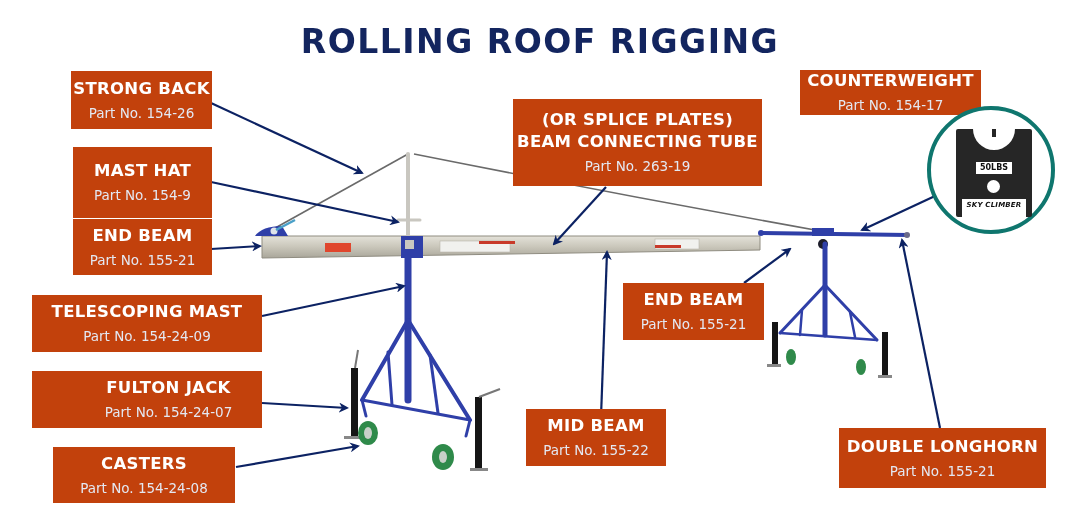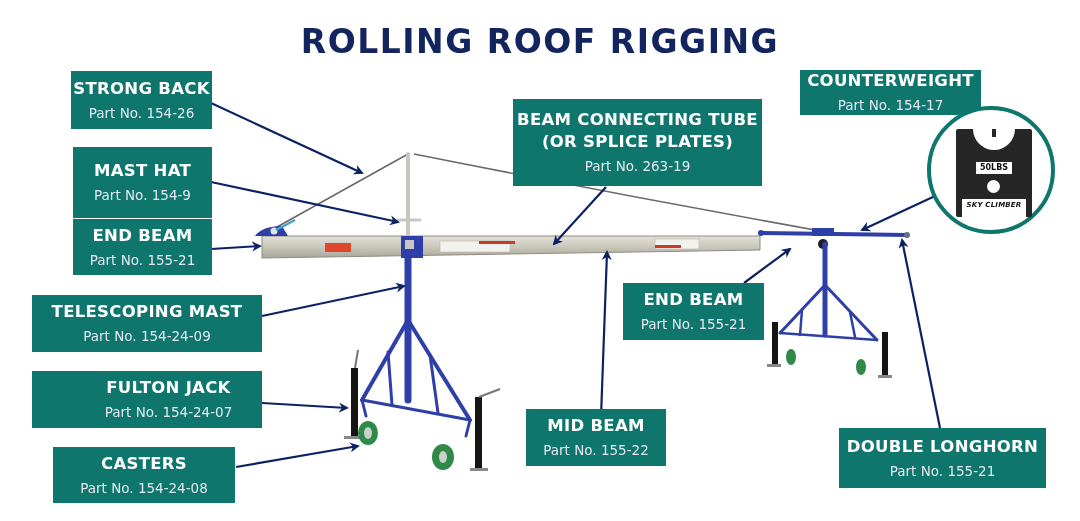--- a/index.html
+++ b/index.html
@@ -9,21 +9,21 @@
       font-family: "DejaVu Sans", "Liberation Sans", sans-serif;
     }
     .title {
       position: absolute; left: 0; width: 1080px; top: 22px;
       text-align: center; font-size: 33px; font-weight: bold;
       color: #13255f; letter-spacing: 1.5px;
       font-family: "DejaVu Sans", sans-serif;
     }
     svg.art { position: absolute; left: 0; top: 0; }
     .callout {
-      position: absolute; background: #0f766e; color: #ffffff;
+      position: absolute; background: #c2410c; color: #ffffff;
       text-align: center; box-sizing: border-box;
       display: flex; flex-direction: column; justify-content: center;
     }
     .callout .name {
       font-weight: bold; font-size: 16.5px; line-height: 22px;
       letter-spacing: 0.3px; white-space: nowrap;
     }
     .callout .part {
       font-size: 13.5px; line-height: 20px; color: #e4e8f2; margin-top: 3px;
       white-space: nowrap;
@@ -186,22 +186,22 @@
   <div class="name">FULTON JACK</div>
   <div class="part">Part No. 154-24-07</div>
 </div>
 
 <div class="callout" style="left:53px; top:447px; width:182px; height:56px;">
   <div class="name">CASTERS</div>
   <div class="part">Part No. 154-24-08</div>
 </div>
 
 <div class="callout" style="left:513px; top:99px; width:249px; height:87px;">
+  <div class="name">(OR SPLICE PLATES)</div>
   <div class="name">BEAM CONNECTING TUBE</div>
-  <div class="name">(OR SPLICE PLATES)</div>
   <div class="part">Part No. 263-19</div>
 </div>
 
 <div class="callout" style="left:800px; top:70px; width:181px; height:45px;">
   <div class="name">COUNTERWEIGHT</div>
   <div class="part">Part No. 154-17</div>
 </div>
 
 <div class="weight-circle">
   <div class="plate">

